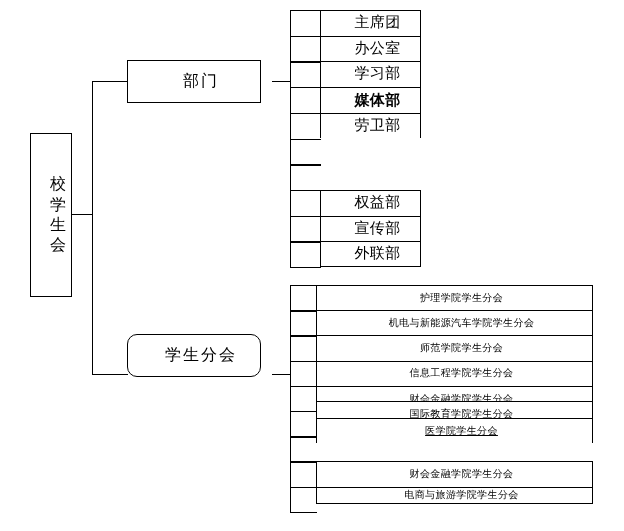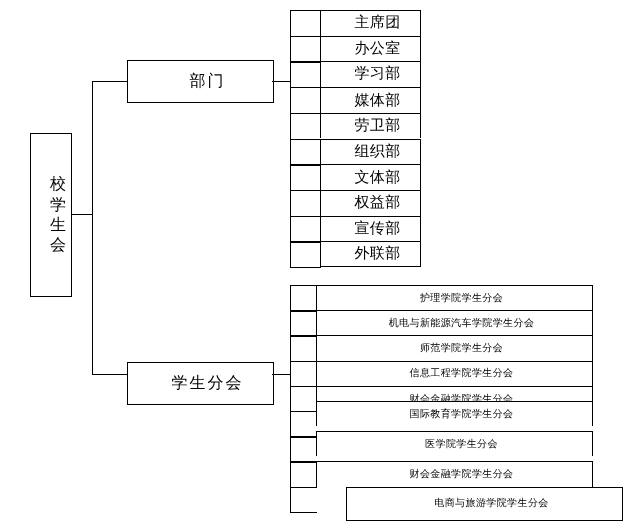--- a/index.html
+++ b/index.html
@@ -50,27 +50,27 @@
     display: flex;
     flex-direction: column;
     align-items: center;
     justify-content: center;
     line-height: 1.28;
   }
 
   
   .mid-box {
     left: 127px;
-    width: 147px;
+    width: 134px;
     height: 43px;
     font-size: 16px;
     letter-spacing: 2px;
   }
   .mid-dept   { top: 60px; }
-  .mid-branch { top: 362px; }
+  .mid-branch { top: 334px; border-radius: 10px; }
 
   
   .leaf {
     font-size: 15px;
     letter-spacing: 0.4px;
   }
   .leaf-dept {
     left: 320px;
     width: 101px;
   }
@@ -134,31 +134,25 @@
 
   <div class="box leaf leaf-dept stacked" style="top:10px;    height:25.7px;">
       <span>主席团</span>
     </div>
   <div class="box leaf leaf-dept stacked" style="top:35.7px;  height:25.7px;">
       <span>办公室</span>
     </div>
   <div class="box leaf leaf-dept stacked" style="top:61.4px;  height:25.7px;font-family:Liberation Mono, monospace;">
       <span>学习部</span>
     </div>
-  <div class="box leaf leaf-dept stacked" style="top:87.1px;  height:25.7px;">
+  <div class="box leaf leaf-dept stacked" style="top:87.1px;  height:25.7px;font-weight:bold;">
       <span>媒体部</span>
     </div>
   <div class="box leaf leaf-dept stacked" style="top:112.8px; height:25.7px;">
       <span>劳卫部</span>
-    </div>
-  <div class="box leaf leaf-dept stacked" style="top:138.5px; height:25.7px;">
-      <span>组织部</span>
-    </div>
-  <div class="box leaf leaf-dept stacked" style="top:164.2px; height:25.7px;">
-      <span>文体部</span>
     </div>
   <div class="box leaf leaf-dept stacked" style="top:189.9px; height:25.7px;">
       <span>权益部</span>
     </div>
   <div class="box leaf leaf-dept stacked last" style="top:241.3px; height:25.7px;">
       <span>外联部</span>
     </div>
   <div class="box leaf leaf-dept stacked" style="top:215.6px; height:25.7px;">
       <span>宣传部</span>
     </div>
@@ -192,23 +186,23 @@
     </div>
   <div class="box leaf leaf-branch stacked" style="top:360.6px; height:25.2px;">
       <span>信息工程学院学生分会</span>
     </div>
   <div class="box leaf leaf-branch stacked" style="top:385.8px; height:25.2px;">
       <span>财会金融学院学生分会</span>
     </div>
   <div class="box leaf leaf-branch stacked" style="top:401px;   height:25.2px;">
       <span>国际教育学院学生分会</span>
     </div>
-  <div class="box leaf leaf-branch stacked" style="top:431px; height:25.2px;">
+  <div class="box leaf leaf-branch stacked" style="top:418px; height:25.2px;text-decoration:underline;">
       <span>医学院学生分会</span>
     </div>
   <div class="box leaf leaf-branch stacked" style="top:461.4px; height:25.2px;">
       <span>财会金融学院学生分会</span>
     </div>
-  <div class="box leaf leaf-branch stacked last" style="top:486.6px; height:34px;margin-left:30px;">
+  <div class="box leaf leaf-branch stacked last" style="top:486.6px; height:17px;">
       <span>电商与旅游学院学生分会</span>
     </div>
 
 </div>
 
 </body></html>

